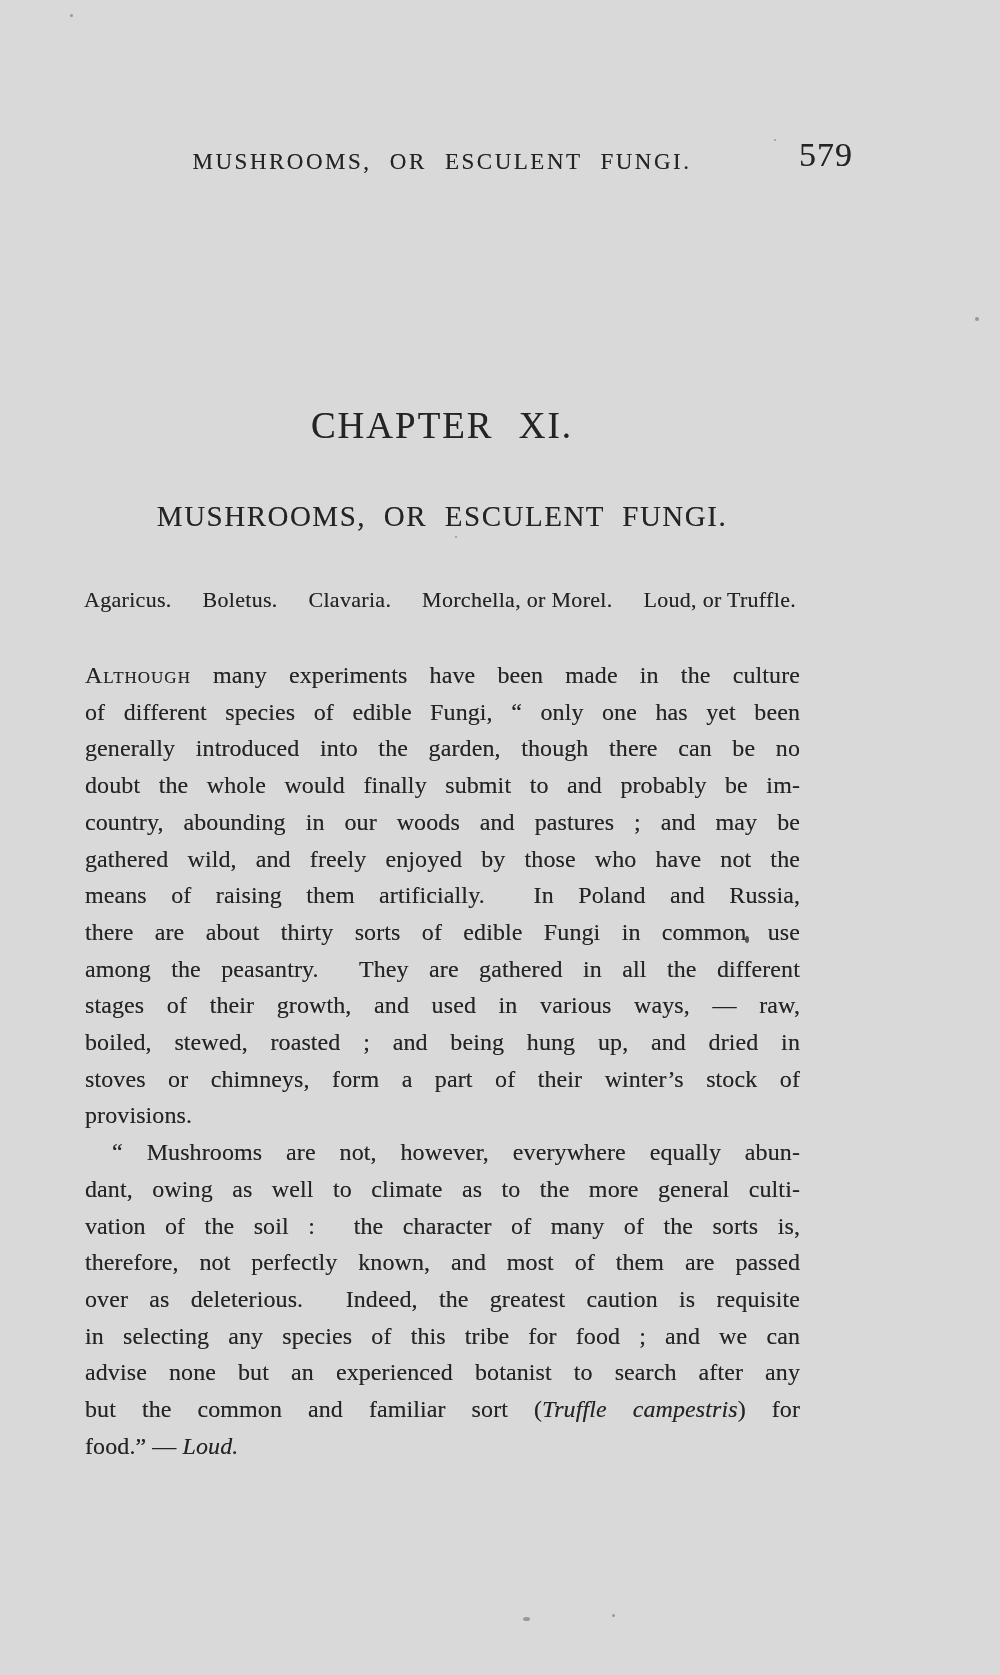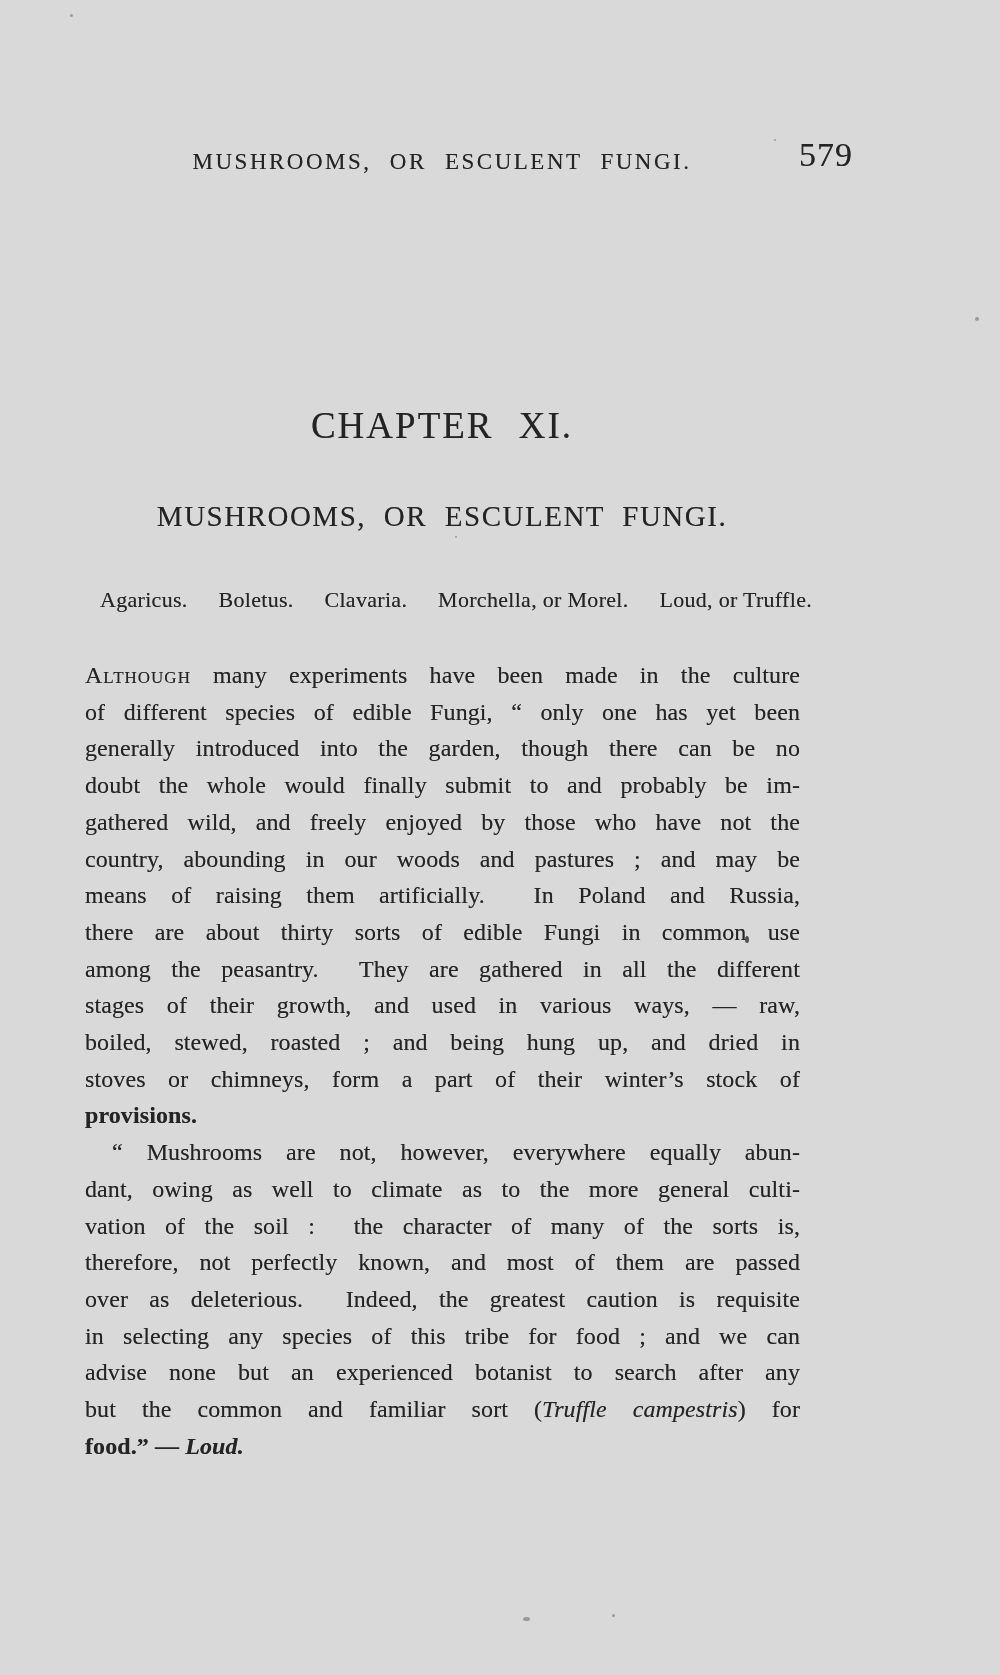--- a/index.html
+++ b/index.html
@@ -44,35 +44,34 @@
     font-size:29px;line-height:1;font-weight:normal;margin:0;
     letter-spacing:1.5px;word-spacing:9px;
   }
 
   
   .genera{
     position:absolute;top:588px;left:84px;width:712px;
     display:flex;justify-content:space-between;
     font-size:22px;line-height:1.1;
     letter-spacing:0.3px;
-    margin-left:16px;
   }
 
   
   .body-text{
     position:absolute;top:657px;left:85px;width:715px;
     font-size:24px;line-height:36.7px;
     letter-spacing:0.1px;
   }
   .line{
     text-align:justify;
     text-align-last:justify;
     white-space:pre-wrap;
   }
-  .line.no-just{text-align:right;text-align-last:left;font-weight:bold;}
+  .line.no-just{text-align:right;text-align-last:left;}
   .line.indent{text-indent:27px;}
   .sc{font-variant:small-caps;letter-spacing:1px;}
   .it{font-style:italic;}
 
   
   .speck{position:absolute;background:#6e6e6e;border-radius:50%;opacity:0.6;}
 </style>
 </head>
 <body>
 
@@ -92,22 +91,22 @@
       <span>Clavaria.</span>
       <span>Morchella, or Morel.</span>
       <span>Loud, or Truffle.</span>
     </div>
 
   <div class="body-text txt" id="body-text">
       <div class="line"><span class="sc">Although</span><span> many experiments have been made in the culture</span></div>
       <div class="line"><span>of different species of edible Fungi, “ only one has yet been</span></div>
       <div class="line"><span>generally introduced into the garden, though there can be no</span></div>
       <div class="line"><span>doubt the whole would finally submit to and probably be im-</span></div>
+      <div class="line"><span>country, abounding in our woods and pastures ; and may be</span></div>
       <div class="line"><span>gathered wild, and freely enjoyed by those who have not the</span></div>
-      <div class="line"><span>country, abounding in our woods and pastures ; and may be</span></div>
       <div class="line"><span>means of raising them artificially.  In Poland and Russia,</span></div>
       <div class="line"><span>there are about thirty sorts of edible Fungi in common use</span></div>
       <div class="line"><span>among the peasantry.  They are gathered in all the different</span></div>
       <div class="line"><span>stages of their growth, and used in various ways, — raw,</span></div>
       <div class="line"><span>boiled, stewed, roasted ; and being hung up, and dried in</span></div>
       <div class="line"><span>stoves or chimneys, form a part of their winter’s stock of</span></div>
       <div class="line no-just"><span>provisions.</span></div>
       <div class="line indent"><span>“ Mushrooms are not, however, everywhere equally abun-</span></div>
       <div class="line"><span>dant, owing as well to climate as to the more general culti-</span></div>
       <div class="line"><span>vation of the soil :  the character of many of the sorts is,</span></div>

